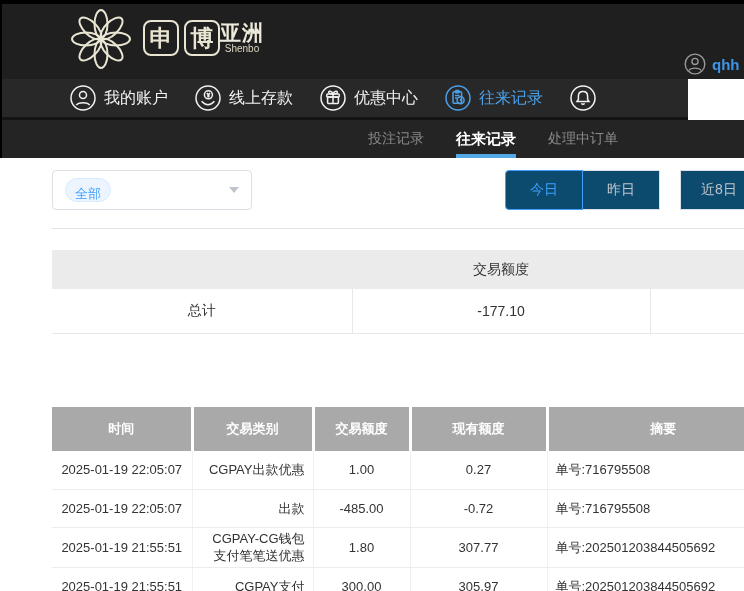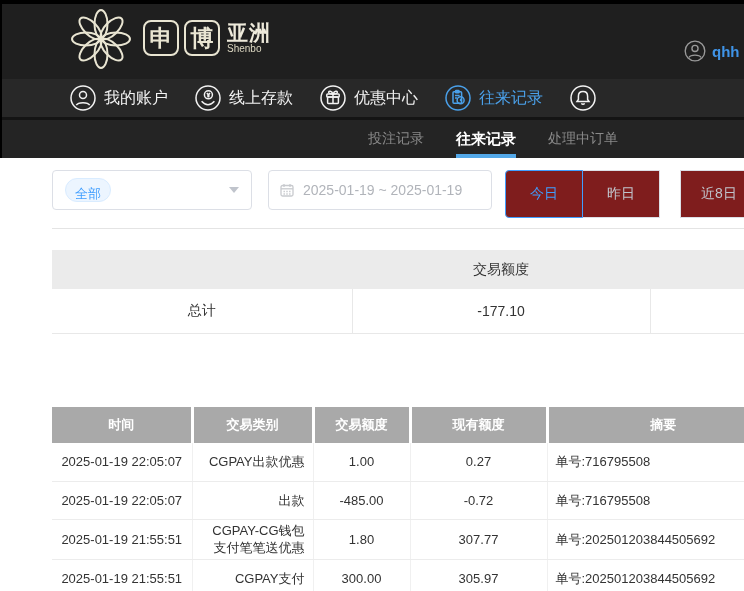--- a/index.html
+++ b/index.html
@@ -11,28 +11,28 @@
   .top-strip { position:absolute; left:0; top:0; width:744px; height:4px; background:#000; }
   .left-edge { position:absolute; left:0; top:0; width:2px; height:158px; background:#000; z-index:9; }
 
   
   .topbar { position:absolute; left:0; top:4px; width:744px; height:75px; background:#1f1f1f; }
   .logo-group { position:absolute; left:70px; top:2px; display:flex; align-items:center; }
   .logo-flower { margin-right:6px; }
   .logo-box { width:36px; height:36px; border:2px solid #e9e5d2; border-radius:8px;
               color:#e9e5d2; font-size:23px; font-weight:bold; display:flex; align-items:center;
               justify-content:center; margin-left:5px; }
-  .logo-words { margin-left:7px; color:#eeeadb; line-height:1.05; }
+  .logo-words { color:#eeeadb; line-height:1.05;text-align:center; }
   .logo-region { font-size:21px; font-weight:bold; letter-spacing:1px; }
   .logo-sub { font-size:10px; color:#ddd8c2; }
-  .user-box { position:absolute; left:684px; top:36px; display:flex; align-items:center; gap:6px; }
+  .user-box { position:absolute; left:684px; top:49px; display:flex; align-items:center; gap:6px; }
   .user-name { color:#3f94e8; font-size:15px; font-weight:bold; white-space:nowrap; }
 
   
-  .navbar { position:absolute; left:0; top:79px; width:744px; height:41px; background:#282828;
+  .navbar { position:absolute; left:0; top:79px; width:688px; height:41px; background:#282828;
             border-bottom:3px solid #141414; display:flex; align-items:center; padding-left:70px; gap:27px; }
   .nav-item { display:flex; align-items:center; gap:8px; color:#f2f2f2; font-size:16px; cursor:pointer; white-space:nowrap; }
   .nav-item svg { flex:0 0 auto; }
   .nav-item.active { color:#4aa0e9; }
 
   
   .subnav { position:absolute; left:0; top:120px; width:744px; height:38px; background:#242424; }
   .tabs { position:absolute; left:368px; top:0; height:38px; display:flex; gap:32px; }
   .tab { position:relative; height:38px; display:flex; align-items:center; color:#8a8a8a;
          font-size:14px; cursor:pointer; white-space:nowrap; }
@@ -45,40 +45,40 @@
                 padding:0 12px; cursor:pointer; }
   .tag { background:#ecf5ff; border:1px solid #d9ecff; color:#409eff; font-size:13px;
          height:24px; line-height:22px; padding:4px 9px; border-radius:12px; }
   .caret-down { margin-left:auto; width:0; height:0; border-left:5px solid transparent;
                 border-right:5px solid transparent; border-top:6px solid #c0c4cc; }
   .date-box { position:absolute; left:268px; top:170px; width:224px; height:40px; background:#fff;
               border:1px solid #dcdfe6; border-radius:4px; display:flex; align-items:center;
               padding:0 10px; gap:8px; cursor:pointer; }
   .date-text { color:#b1b4ba; font-size:14px; white-space:nowrap; }
   .btn-group { position:absolute; left:505px; top:170px; display:flex; }
-  .qbtn { width:78px; height:48px; background:#7f1d1d; border:1px solid #dcdfe6; color:#c0c4cc;
+  .qbtn { width:78px; height:40px; background:#0c4a6e; border:1px solid #dcdfe6; color:#c0c4cc;
           font-size:14px; display:flex; align-items:center; justify-content:center; cursor:pointer; }
   .qbtn + .qbtn { margin-left:-1px; }
   .qbtn:first-child { border-radius:4px 0 0 4px; }
   .qbtn:last-child { border-radius:0 4px 4px 0;margin-left:20px; }
   .qbtn.active { border:1px solid #409eff; color:#409eff; z-index:2; }
 
   .divider { position:absolute; left:52px; top:228px; width:692px; height:1px; background:#e4e4e4; }
 
   
   .sum-table { position:absolute; left:52px; top:250px; width:726px; border-collapse:collapse;
                table-layout:fixed; font-size:14px; color:#333; }
   .sum-table th { background:#ebebeb; height:39px; font-weight:400; text-align:center; }
   .sum-table td { height:44px; text-align:center; border-bottom:1px solid #e8e8e8; }
   .sum-table td.vline { border-right:1px solid #e8e8e8; }
 
   
   .rec-table { position:absolute; left:52px; top:407px; width:726px; border-collapse:collapse;
                table-layout:fixed; font-size:13px; color:#333; }
-  .rec-table th { background:#a9a9a9; color:#fff; height:36px; font-weight:600; text-align:center;
+  .rec-table th { background:#a9a9a9; color:#fff; height:44px; font-weight:600; text-align:center;
                   border-right:3px solid #fff; }
   .rec-table th:last-child { border-right:none; }
   .rec-table td { height:38px; border-bottom:1px solid #ececec; border-right:1px solid #f0f0f0;
                   padding:2px 8px; line-height:17px;margin-top:29px; }
   .rec-table td:last-child { border-right:none; }
   .td-time { text-align:center; padding:2px 2px; white-space:nowrap; }
   .td-type { text-align:right; }
   .td-num  { text-align:center; }
   .td-memo { text-align:left; padding-left:10px; white-space:nowrap; }
 </style>
@@ -183,31 +183,20 @@
         <span>处理中订单</span>
       </div>
     </div>
   </div>
 
   <div class="select-box">
     <span class="tag">全部</span>
     <span class="caret-down"></span>
   </div>
 
-  <div class="date-box">
-    <svg width="16" height="16" viewBox="0 0 16 16" fill="none" stroke="#c8cace" stroke-width="1.3">
-      <rect x="2" y="3.5" width="12" height="10.5" rx="1.5"></rect>
-      <line x1="2" y1="6.8" x2="14" y2="6.8"></line>
-      <line x1="5" y1="2" x2="5" y2="5"></line>
-      <line x1="11" y1="2" x2="11" y2="5"></line>
-      <line x1="4.5" y1="9.5" x2="11.5" y2="9.5" stroke-dasharray="1.4 1.4"></line>
-      <line x1="4.5" y1="12" x2="11.5" y2="12" stroke-dasharray="1.4 1.4"></line>
-    </svg>
-    <span class="date-text">2025-01-19 ~ 2025-01-19</span>
-  </div>
 
   <div class="btn-group">
     <div class="qbtn active">
       <span>今日</span>
     </div>
     <div class="qbtn">
       <span>昨日</span>
     </div>
     <div class="qbtn">
       <span>近8日</span>

